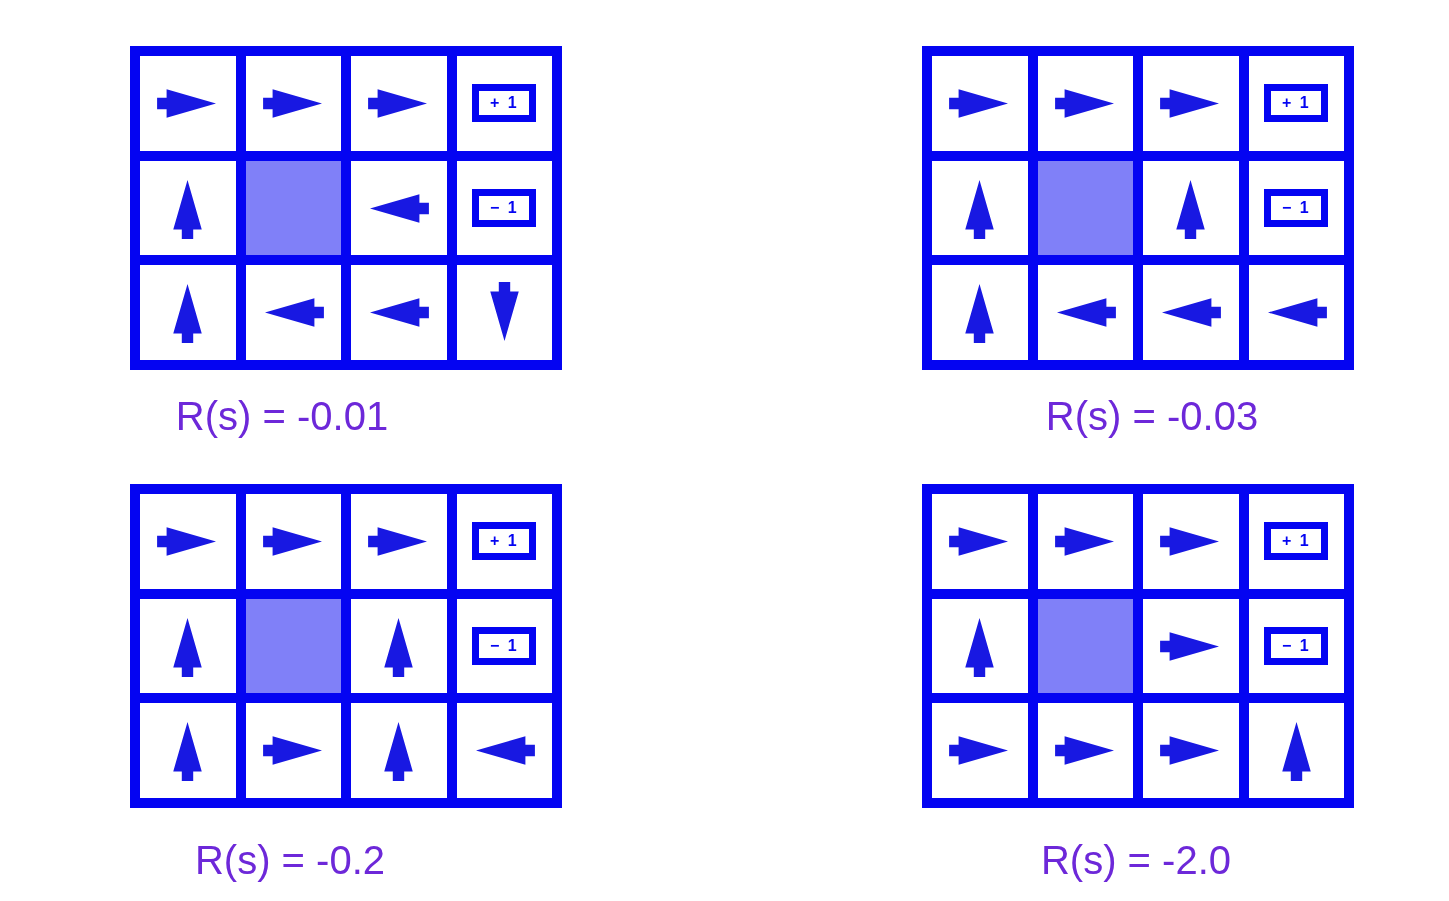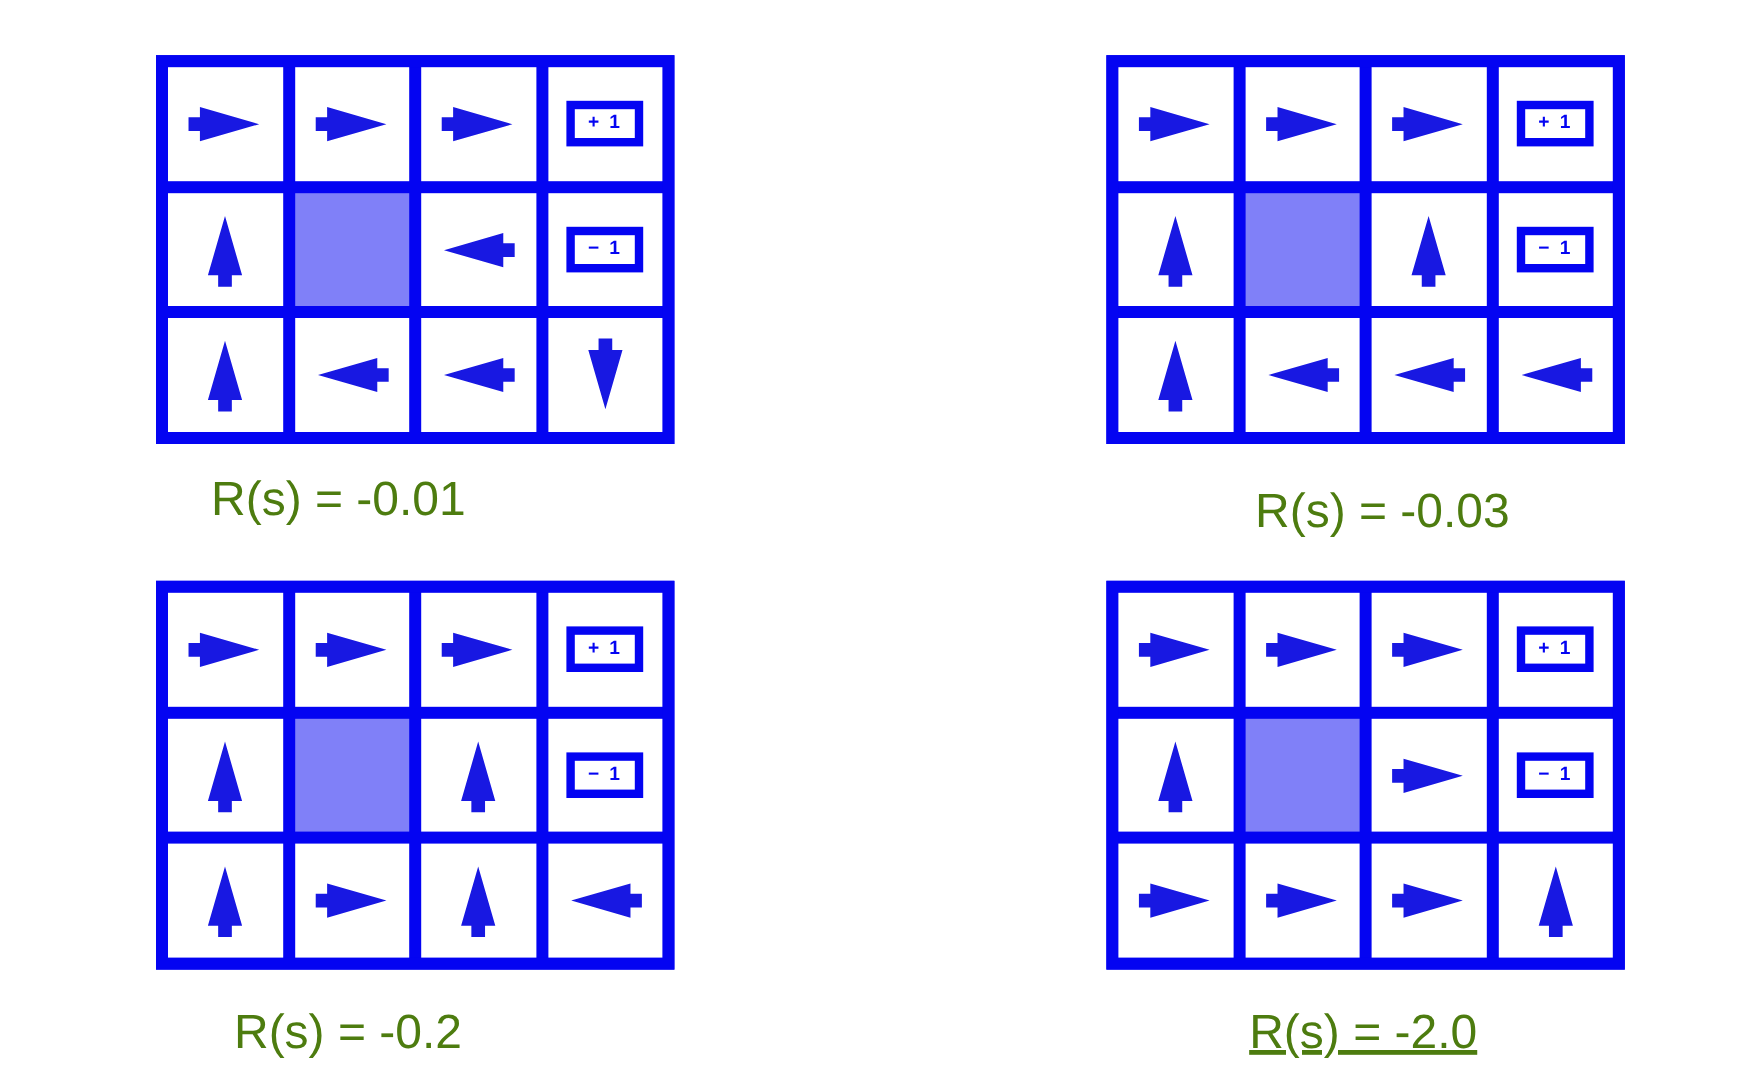--- a/index.html
+++ b/index.html
@@ -61,21 +61,21 @@
     font-size: 16px;
     letter-spacing: 2px;
     display: flex;
     align-items: center;
     justify-content: center;
     line-height: 1;
   }
   .grid-label {
     position: absolute;
     transform: translateX(-50%);
-    color: #4d7c0f;
+    color: #6d28d9;
     font-size: 40px;
     font-weight: 400;
     white-space: nowrap;
     line-height: 1.1;
   }
 </style>
 </head>
 <body>
 
 <div class="canvas">
@@ -187,21 +187,21 @@
             <polygon points="28,35 80,50 28,65 28,56 18,56 18,44 28,44" fill="#1818e2"></polygon>
           </svg>
         </div>
         <div class="cell">
           <svg viewBox="0 0 100 100" class="arrow dir-left">
             <polygon points="28,35 80,50 28,65 28,56 18,56 18,44 28,44" fill="#1818e2"></polygon>
           </svg>
         </div>
       </div>
   </div>
-  <div class="grid-label" style="left:1152px; top:404px;">R(s) = -0.03</div>
+  <div class="grid-label" style="left:1152px; top:394px;">R(s) = -0.03</div>
 
   <div class="grid-block" style="left:130px; top:484px;">
     <div class="policy-grid">
         <div class="cell">
           <svg viewBox="0 0 100 100" class="arrow dir-right">
             <polygon points="28,35 80,50 28,65 28,56 18,56 18,44 28,44" fill="#1818e2"></polygon>
           </svg>
         </div>
         <div class="cell">
           <svg viewBox="0 0 100 100" class="arrow dir-right">
@@ -303,15 +303,15 @@
             <polygon points="28,35 80,50 28,65 28,56 18,56 18,44 28,44" fill="#1818e2"></polygon>
           </svg>
         </div>
         <div class="cell">
           <svg viewBox="0 0 100 100" class="arrow dir-up">
             <polygon points="28,35 80,50 28,65 28,56 18,56 18,44 28,44" fill="#1818e2"></polygon>
           </svg>
         </div>
       </div>
   </div>
-  <div class="grid-label" style="left:1136px; top:838px;text-decoration:underline;">R(s) = -2.0</div>
+  <div class="grid-label" style="left:1136px; top:838px;">R(s) = -2.0</div>
 
 </div>
 
 </body></html>

